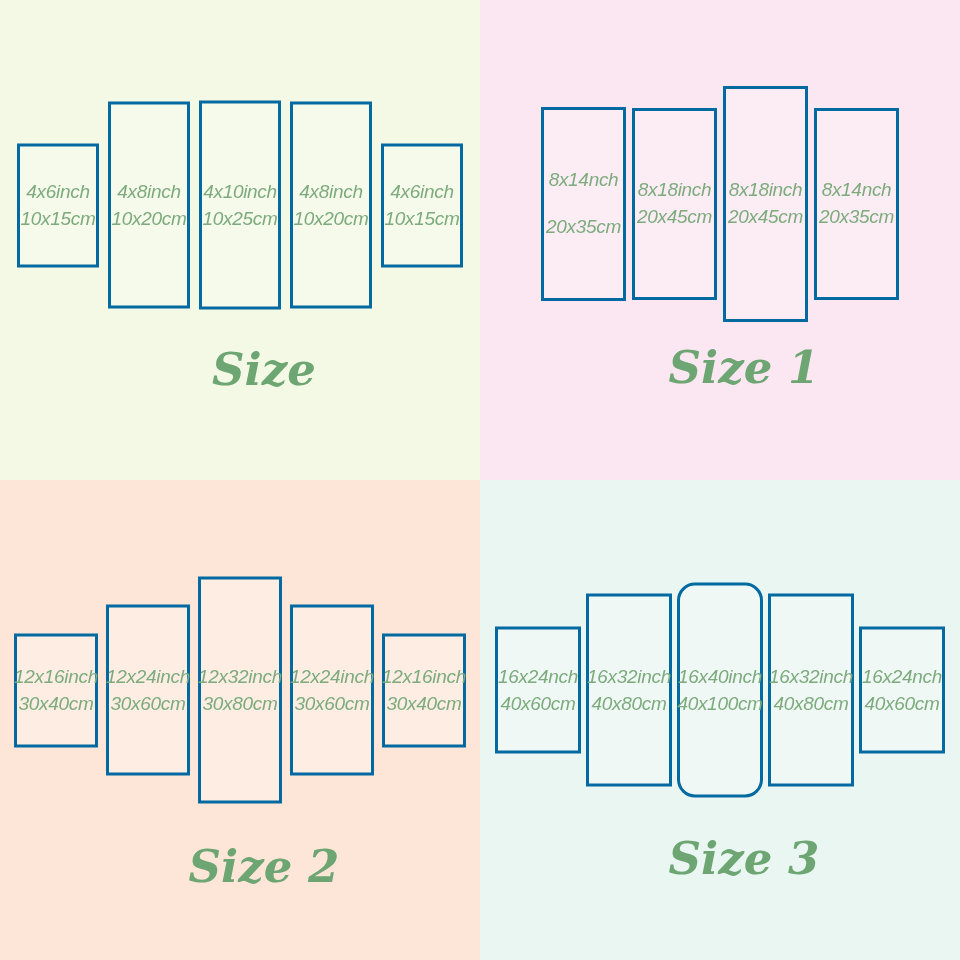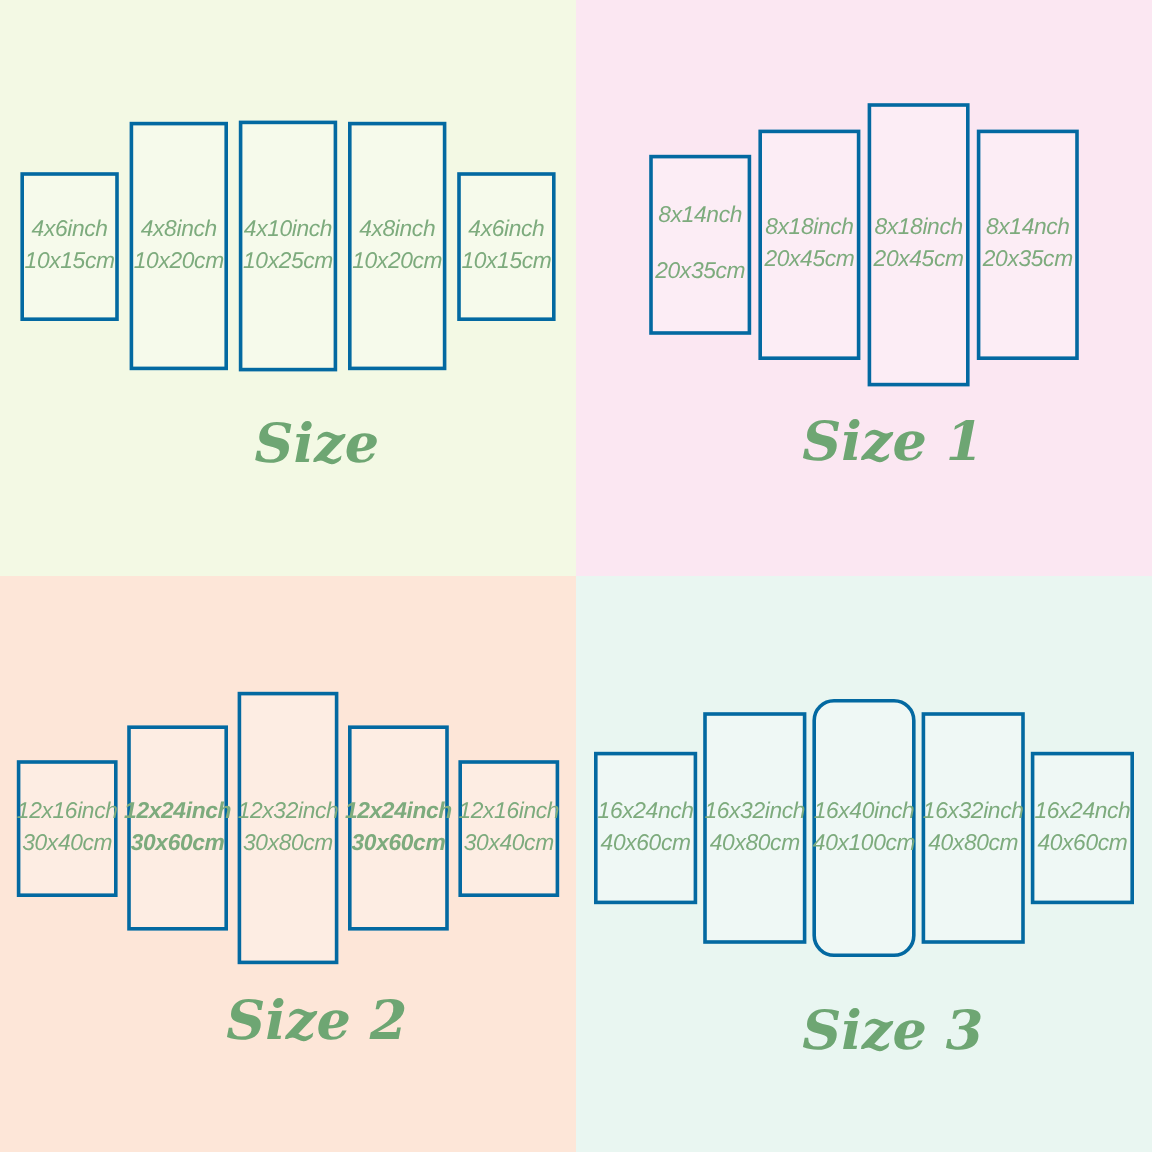--- a/index.html
+++ b/index.html
@@ -48,32 +48,32 @@
   .q-tl .panels-row { top: 205px; transform: translateY(-50%); gap: 9px; }
   .q-tl .panel { width: 82px; }
   .q-tl .panel:nth-child(1), .q-tl .panel:nth-child(5) { height: 124px; }
   .q-tl .panel:nth-child(2), .q-tl .panel:nth-child(4) { height: 207px; }
   .q-tl .panel:nth-child(3) { height: 209px; }
   .q-tl .title { top: 343px; }
 
   
   .q-tr .panels-row { top: 204px; transform: translateY(-50%); gap: 6px; }
   .q-tr .panel { width: 85px; }
-  .q-tr .panel:nth-child(1), .q-tr .panel:nth-child(5) { height: 150px; gap: 20px; }
+  .q-tr .panel:nth-child(1), .q-tr .panel:nth-child(5) { height: 194px; gap: 20px; }
   .q-tr .panel:nth-child(2), .q-tr .panel:nth-child(4) { height: 192px; }
   .q-tr .panel:nth-child(3) { height: 236px; }
   .q-tr .title { top: 341px; }
 
   
   .q-bl .panels-row { top: 210px; transform: translateY(-50%); gap: 8px; }
   .q-bl .panel { width: 84px; }
   .q-bl .panel:nth-child(1), .q-bl .panel:nth-child(5) { height: 114px; }
-  .q-bl .panel:nth-child(2), .q-bl .panel:nth-child(4) { height: 171px; font-weight: bold; }
+  .q-bl .panel:nth-child(2), .q-bl .panel:nth-child(4) { height: 171px; }
   .q-bl .panel:nth-child(3) { height: 227px; }
-  .q-bl .title { top: 344px; }
+  .q-bl .title { top: 360px; }
 
   
   .q-br .panels-row { top: 210px; transform: translateY(-50%); gap: 5px; }
   .q-br .panel { width: 86px; }
   .q-br .panel:nth-child(1), .q-br .panel:nth-child(5) { height: 127px; }
   .q-br .panel:nth-child(2), .q-br .panel:nth-child(4) { height: 193px; }
   .q-br .panel:nth-child(3) { height: 215px; border-radius: 18px; }
   .q-br .title { top: 352px; }
 </style>
 </head>

